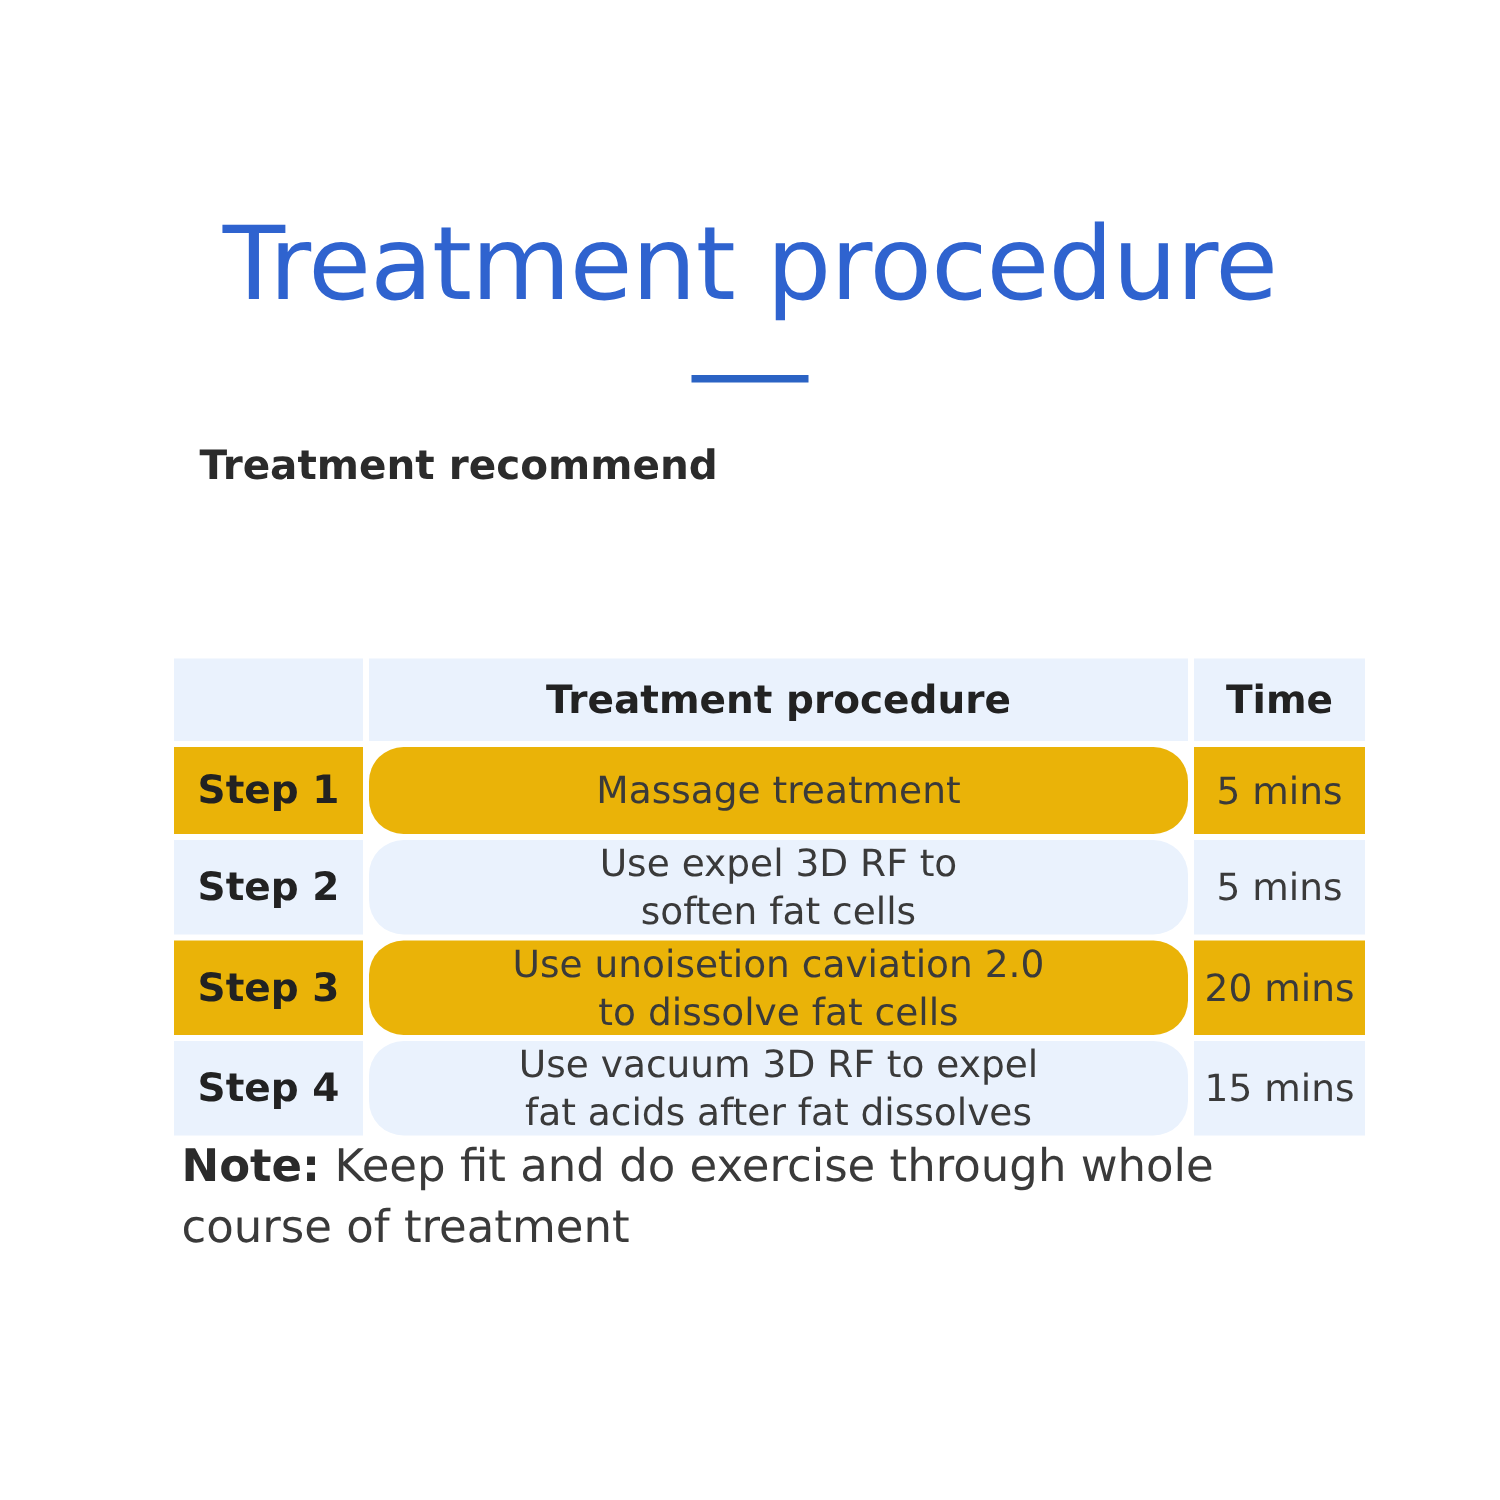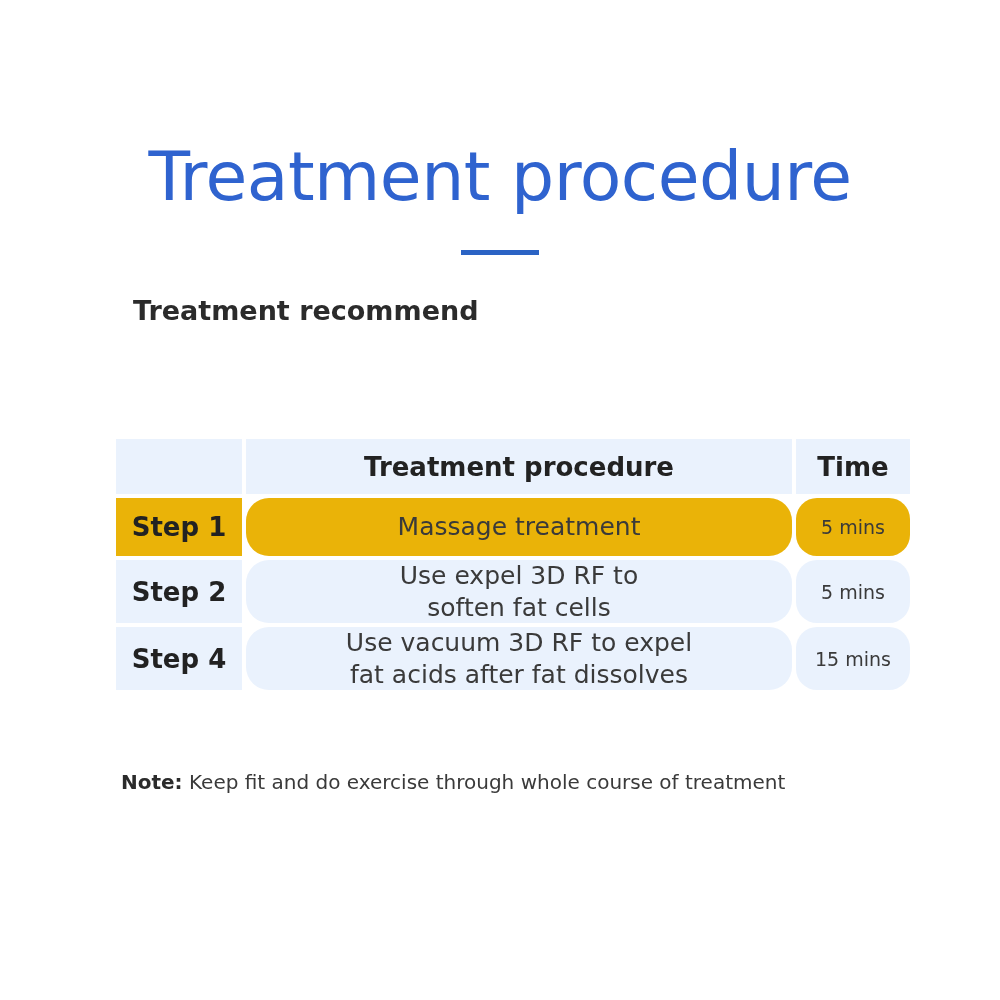--- a/index.html
+++ b/index.html
@@ -116,39 +116,37 @@
   .cell-proc {
     font-size: 25px;
     font-weight: 400;
     color: #3a3a3a;
     text-align: center;
     line-height: 1.26;
     padding: 3px 8px;
     border-radius: 23px;
   }
   .cell-time {
-    font-size: 19px;
+    font-size: 25px;
     font-weight: 400;
     color: #3a3a3a;
     text-align: center;
     padding-left: 4px;
-    border-radius: 21px;
   }
   .cell-proc .l2 { display: block; }
 
   
   .note {
     position: absolute;
     left: 121px;
     top: 757px;
     width: 720px;
-    font-size: 20px;
+    font-size: 30px;
     line-height: 1.38;
     color: #3a3a3a;
-    margin-top: 12px;
   }
   .note b {
     font-weight: 700;
     color: #2b2b2b;
   }
 </style>
 </head>
 <body>
 
 <div class="page">
@@ -184,20 +182,28 @@
         <td class="cell cell-time">5 mins</td>
       </tr>
       <tr class="row-b">
         <td class="cell cell-step">Step 2</td>
         <td class="cell cell-proc">
           <span class="l1">Use expel 3D RF to</span>
           <span class="l2">soften fat cells</span>
         </td>
         <td class="cell cell-time">5 mins</td>
       </tr>
+      <tr class="row-a">
+        <td class="cell cell-step">Step 3</td>
+        <td class="cell cell-proc">
+          <span class="l1">Use unoisetion caviation 2.0</span>
+          <span class="l2">to dissolve fat cells</span>
+        </td>
+        <td class="cell cell-time">20 mins</td>
+      </tr>
       <tr class="row-b">
         <td class="cell cell-step">Step 4</td>
         <td class="cell cell-proc">
           <span class="l1">Use vacuum 3D RF to expel</span>
           <span class="l2">fat acids after fat dissolves</span>
         </td>
         <td class="cell cell-time">15 mins</td>
       </tr>
     </tbody>
   </table>

